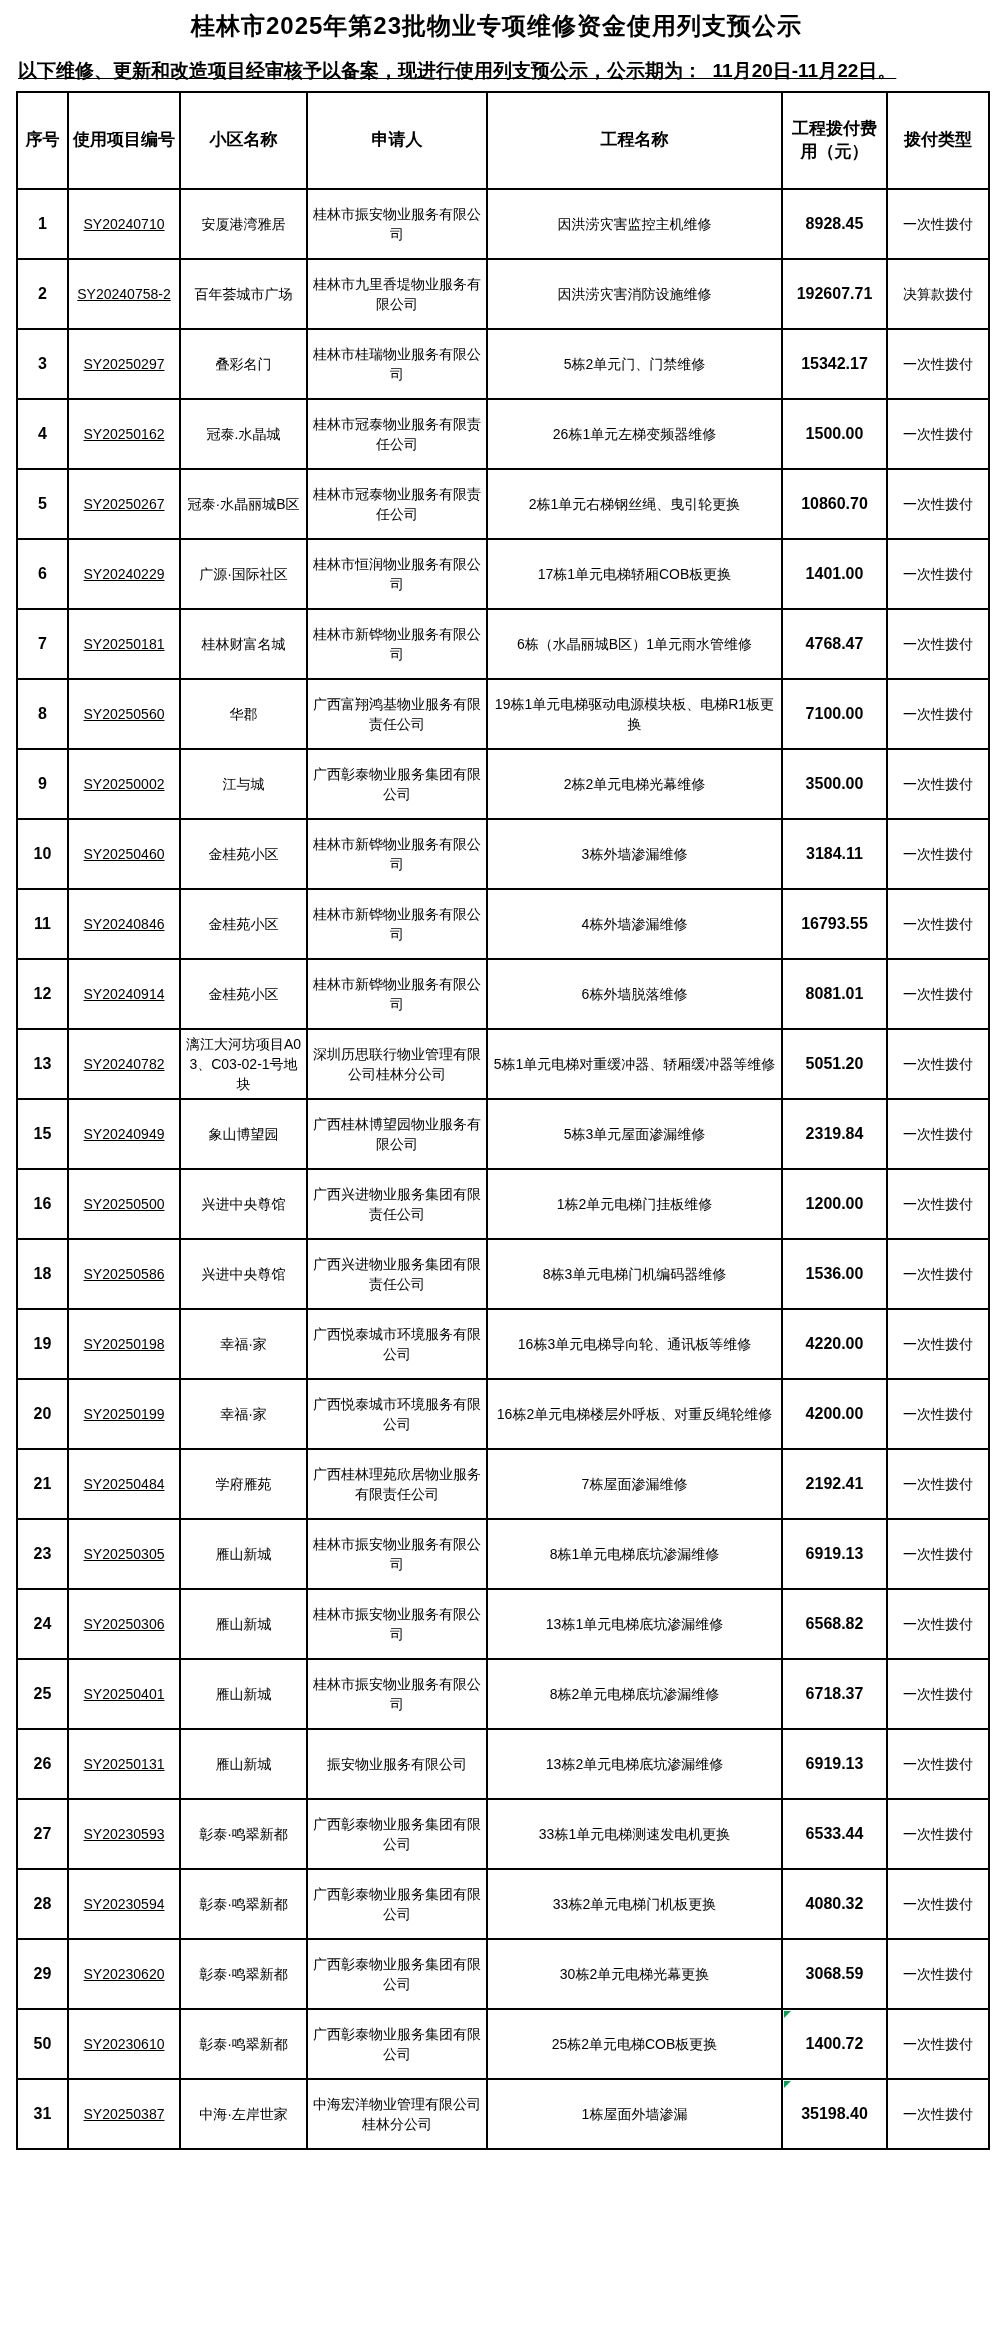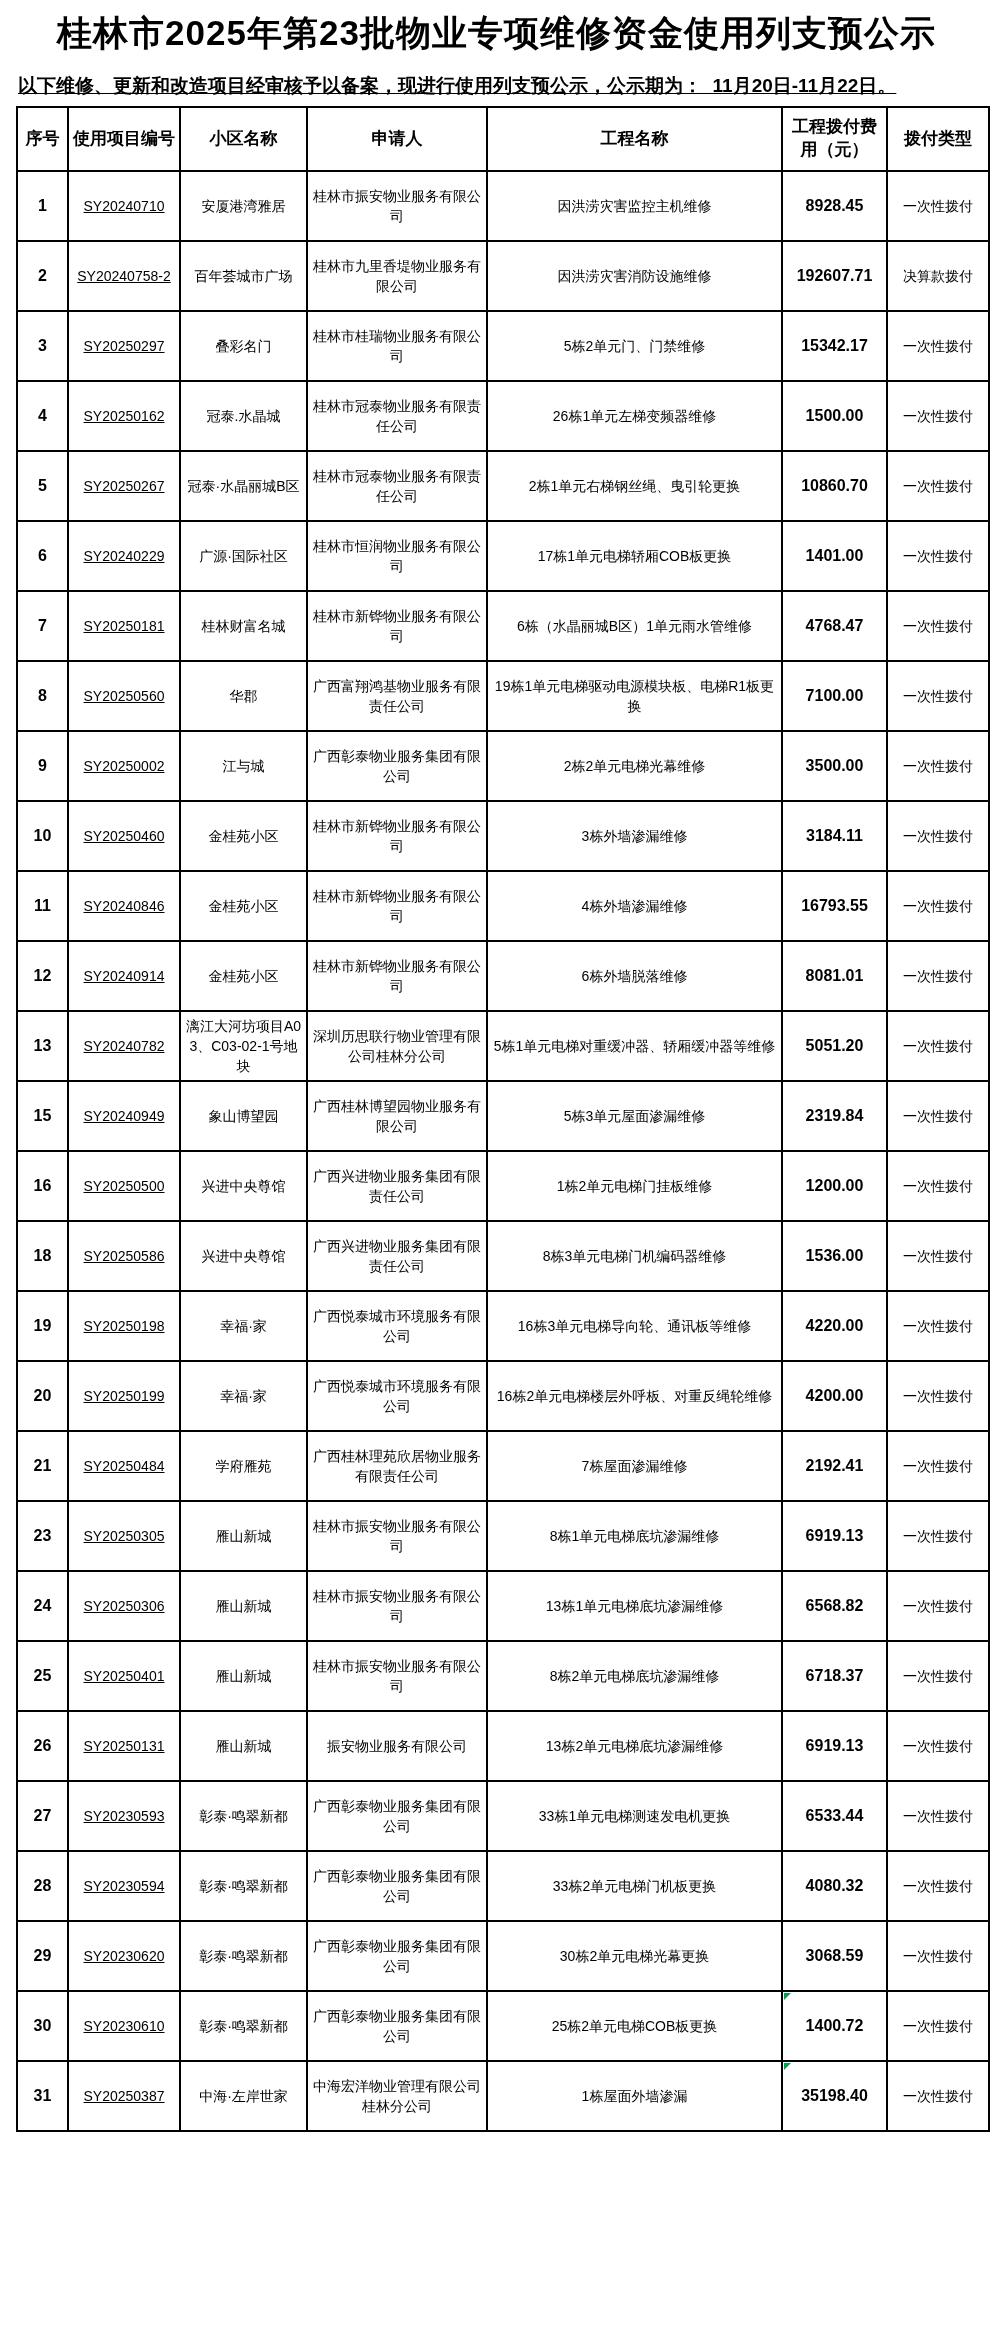--- a/index.html
+++ b/index.html
@@ -9,21 +9,21 @@
     background: #ffffff;
     color: #000000;
     font-family: "Liberation Sans", "DejaVu Sans", sans-serif;
   }
   .page {
     width: 993px;
     margin: 0 auto;
     background: #ffffff;
   }
   .page-title {
-    font-size: 35px;
+    font-size: 24px;
     font-weight: bold;
     text-align: center;
     margin: 10px 0 16px 0;
     letter-spacing: 1px;
   }
   .page-subtitle {
     font-size: 19px;
     font-weight: bold;
     margin: 0 0 7px 18px;
     white-space: pre-wrap;
@@ -37,21 +37,21 @@
   }
   table.funds-table th,
   table.funds-table td {
     border: 2px solid #000000;
     text-align: center;
     vertical-align: middle;
     padding: 3px 4px;
     overflow-wrap: break-word;
     word-break: break-all;
   }
-  thead tr { height: 64px; }
+  thead tr { height: 97px; }
   tbody tr { height: 70px; }
   th {
     font-size: 17px;
     font-weight: bold;
     line-height: 1.35;
   }
   td { font-size: 14px; line-height: 1.45; }
   td.c-no  { font-size: 16px; font-weight: bold; }
   td.c-code { font-size: 14px; letter-spacing: 0; text-decoration: underline; }
   td.c-fee {
@@ -325,21 +325,21 @@
         <tr>
     <td class="c-no">29</td>
     <td class="c-code">SY20230620</td>
     <td class="c-comm">彰泰·鸣翠新都</td>
     <td class="c-app">广西彰泰物业服务集团有限公司</td>
     <td class="c-proj">30栋2单元电梯光幕更换</td>
     <td class="c-fee">3068.59</td>
     <td class="c-type">一次性拨付</td>
   </tr>
         <tr>
-    <td class="c-no">30</td>
+    <td class="c-no">50</td>
     <td class="c-code">SY20230610</td>
     <td class="c-comm">彰泰·鸣翠新都</td>
     <td class="c-app">广西彰泰物业服务集团有限公司</td>
     <td class="c-proj">25栋2单元电梯COB板更换</td>
     <td class="c-fee marker">1400.72</td>
     <td class="c-type">一次性拨付</td>
   </tr>
         <tr>
     <td class="c-no">31</td>
     <td class="c-code">SY20250387</td>

